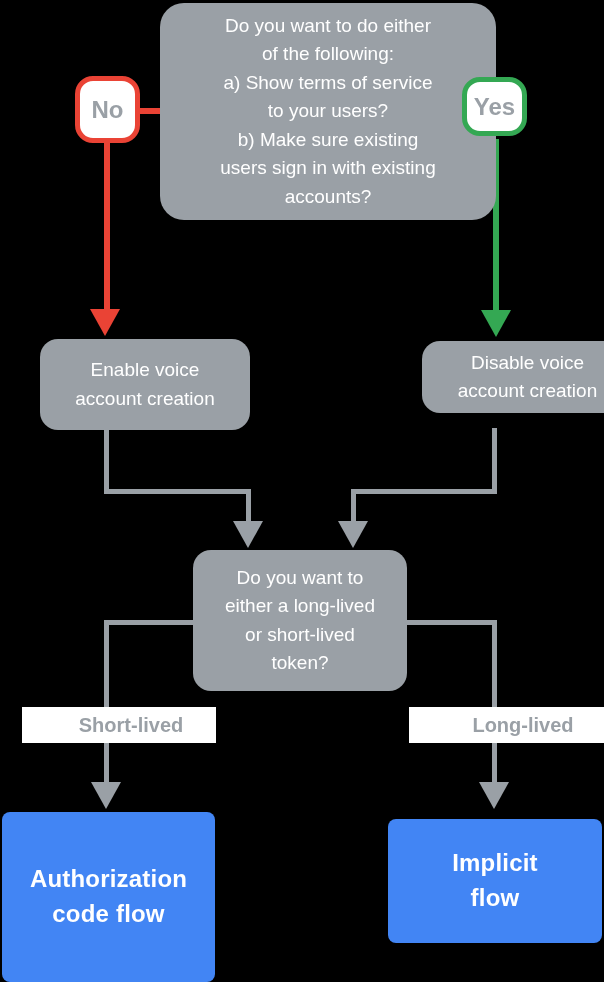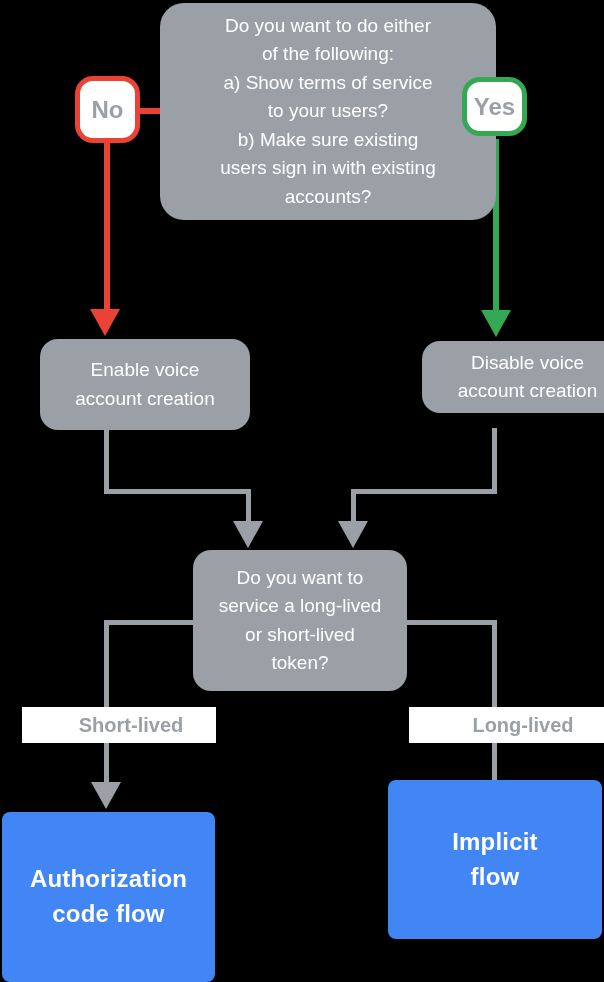--- a/index.html
+++ b/index.html
@@ -79,27 +79,27 @@
 
   <div class="badge green" style="left:462px;top:77px;width:65px;height:59px;">Yes</div>
 
   <div class="node gray" style="left:12px;top:339px;width:210px;height:91px;margin-left:28px;">Enable voice
 account creation</div>
 
   <div class="node gray" style="left:408px;top:341px;width:211px;height:72px;margin-left:14px;">Disable voice
 account creation</div>
 
   <div class="node gray" style="left:193px;top:550px;width:214px;height:141px;">Do you want to
-service a long-lived
+either a long-lived
 or short-lived
 token?</div>
 
   <div class="elabel" style="left:22px;top:707px;width:170px;height:36px;">Short-lived</div>
 
   <div class="elabel" style="left:409px;top:707px;width:180px;height:36px;">Long-lived</div>
 
   <div class="node blue" style="left:2px;top:812px;width:213px;height:170px;">Authorization
 code flow</div>
 
-  <div class="node blue" style="left:388px;top:780px;width:214px;height:159px;">Implicit
+  <div class="node blue" style="left:388px;top:819px;width:214px;height:124px;">Implicit
 flow</div>
 
 </div>
 
 </body></html>

